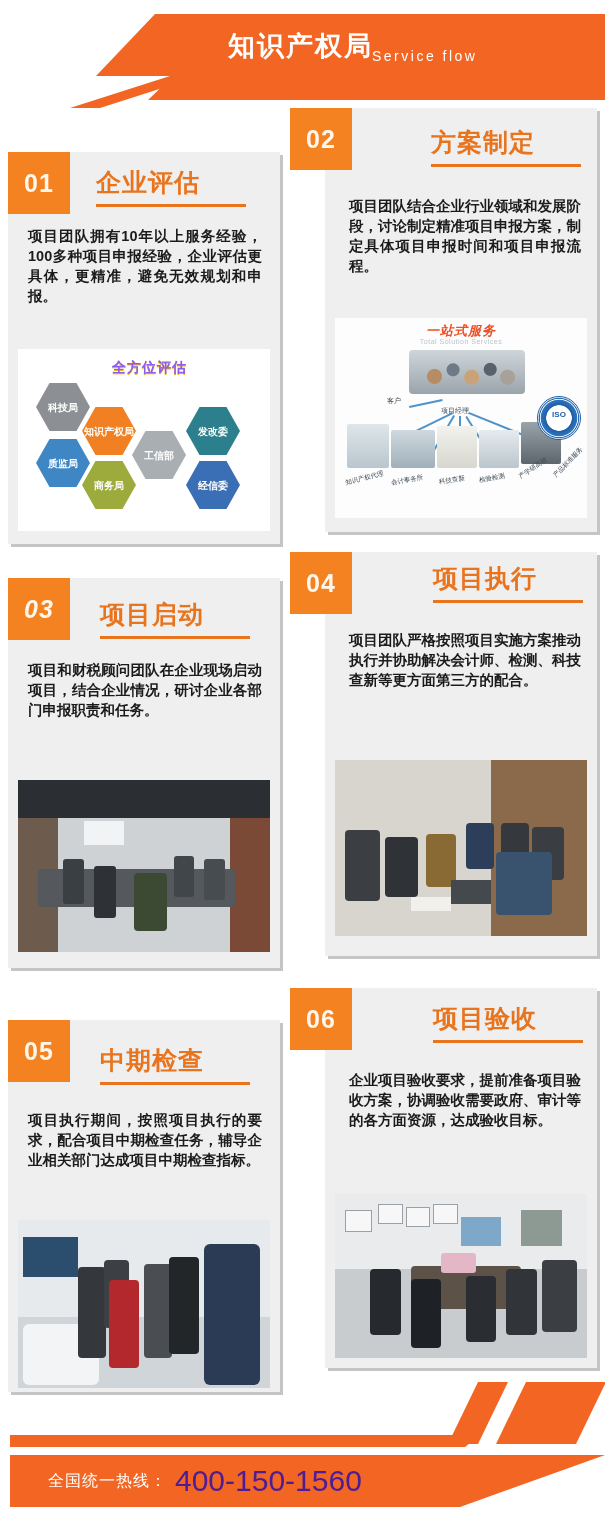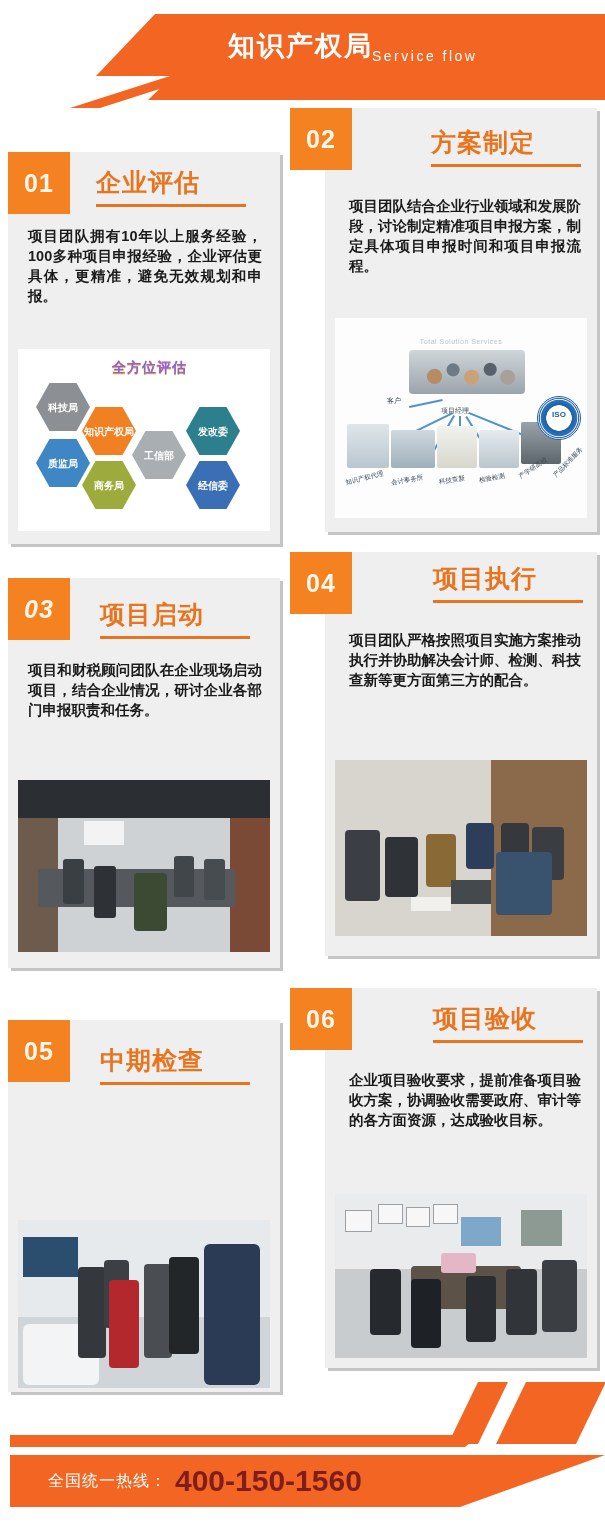--- a/index.html
+++ b/index.html
@@ -134,21 +134,21 @@
     position:absolute;background:#F26522;
   }
   .foot-label{
     position:absolute;left:48px;top:1455px;height:52px;
     display:flex;align-items:center;
     color:#ffffff;font-size:16px;letter-spacing:1px;
   }
   .foot-num{
     position:absolute;left:175px;top:1455px;height:52px;
     display:flex;align-items:center;
-    color:#7f1d1d;font-size:30px;font-weight:bold;letter-spacing:0px;
+    color:#4c1d95;font-size:30px;font-weight:normal;letter-spacing:0px;
   }
 </style>
 </head>
 <body>
 
 <div class="header">
   <div class="hdr-tail"></div>
   <div class="hdr-band"></div>
   <div class="hdr-band2"></div>
   <div class="hdr-title">知识产权局</div>
@@ -190,20 +190,21 @@
 </div>
 <div class="num" style="left:8px;top:152px;width:62px;height:62px;">01</div>
 
 <div class="card" style="left:325px;top:108px;width:272px;height:424px;">
   <div class="card-body">
     <div class="ctitle" style="left:106px;top:18px;">方案制定</div>
     <div class="ctitle-rule" style="left:106px;top:56px;width:150px;"></div>
     <div class="ctext" style="left:24px;top:88px;width:232px;">项目团队结合企业行业领域和发展阶段，讨论制定精准项目申报方案，制定具体项目申报时间和项目申报流程。</div>
 
     <div class="oss" style="left:10px;top:210px;width:252px;height:200px;">
+      <div class="oss-title">一站式服务</div>
       <div class="oss-sub">Total Solution Services</div>
 
       <div class="oss-hero" style="left:74px;top:32px;width:116px;height:44px;"></div>
 
       <div class="oss-node" style="left:52px;top:78px;">客户</div>
       <div class="oss-node" style="left:106px;top:88px;">项目经理</div>
 
       <div class="oss-arrow" style="left:118px;top:96px;width:62px;transform:rotate(154deg);"></div>
       <div class="oss-arrow" style="left:120px;top:98px;width:54px;transform:rotate(120deg);"></div>
       <div class="oss-arrow" style="left:126px;top:98px;width:44px;transform:rotate(90deg);"></div>
@@ -273,20 +274,21 @@
       <div style="position:absolute;left:30%;top:78%;width:16%;height:8%;background:#f2f0ec;"></div>
     </div>
   </div>
 </div>
 <div class="num" style="left:290px;top:552px;width:62px;height:62px;">04</div>
 
 <div class="card" style="left:8px;top:1020px;width:272px;height:372px;">
   <div class="card-body">
     <div class="ctitle" style="left:92px;top:24px;">中期检查</div>
     <div class="ctitle-rule" style="left:92px;top:62px;width:150px;"></div>
+    <div class="ctext" style="left:20px;top:90px;width:234px;">项目执行期间，按照项目执行的要求，配合项目中期检查任务，辅导企业相关部门达成项目中期检查指标。</div>
 
     <div class="photo" style="left:10px;top:200px;width:252px;height:168px;
          background:
            linear-gradient(180deg,#e7eaec 0 58%,#cfd5d8 58%);">
       <div style="position:absolute;left:2%;top:10%;width:22%;height:24%;background:#2b4e6e;"></div>
       <div style="position:absolute;left:2%;top:62%;width:30%;height:36%;background:#f2f4f5;border-radius:6px;"></div>
       <div style="position:absolute;left:24%;top:28%;width:11%;height:54%;background:#34383d;border-radius:4px;"></div>
       <div style="position:absolute;left:34%;top:24%;width:10%;height:40%;background:#3c4045;border-radius:4px;"></div>
       <div style="position:absolute;left:36%;top:36%;width:12%;height:52%;background:#b3282d;border-radius:4px;"></div>
       <div style="position:absolute;left:50%;top:26%;width:11%;height:56%;background:#4a4e53;border-radius:4px;"></div>

